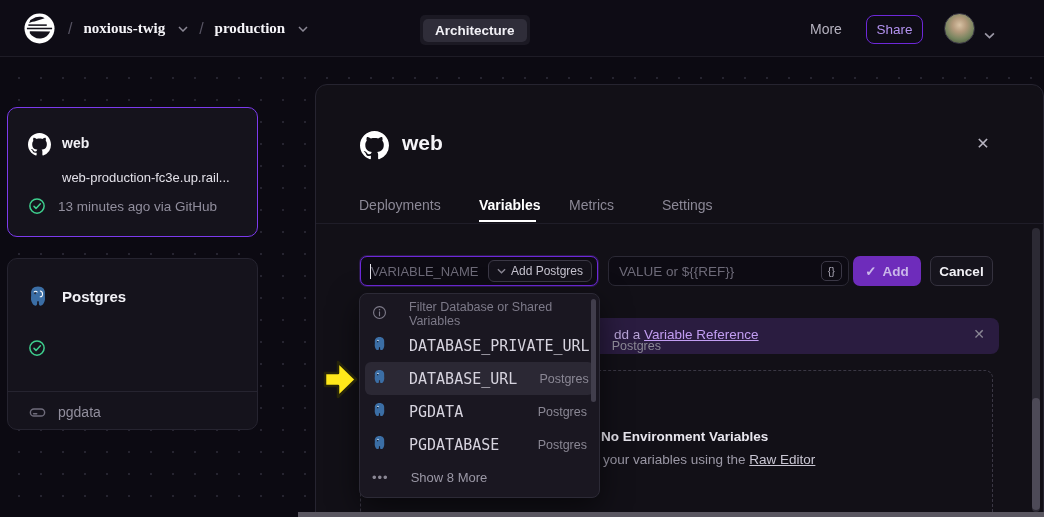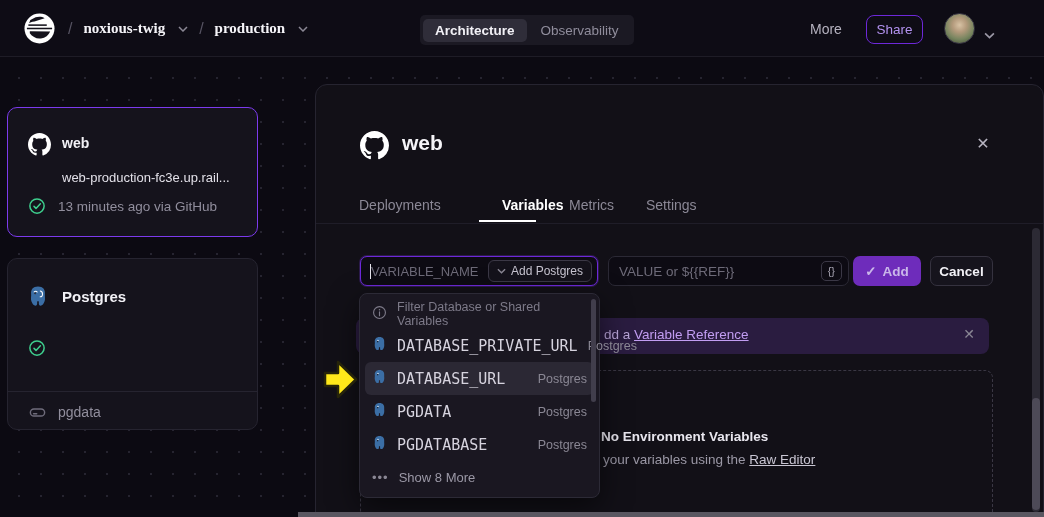--- a/index.html
+++ b/index.html
@@ -67,36 +67,36 @@
   .addref-chip { position:absolute; right:5px; top:3px; height:22px; border:1px solid #3b3846;
     border-radius:6px; display:flex; align-items:center; gap:5px; padding:0 8px;
     font-size:12px; color:#c6c3cf; background:#14121b; }
   .braces-chip { position:absolute; right:6px; top:4px; height:20px; border:1px solid #3b3846;
     border-radius:5px; padding:0 6px; font-size:11px; color:#a5a2b0; display:flex; align-items:center; }
   .btn { position:absolute; top:171px; height:30px; border-radius:7px; font-size:13.5px; font-weight:600;
     display:flex; align-items:center; justify-content:center; gap:6px; }
   .add-btn { left:537px; width:68px; background:#6e2cbb; color:#c9b6e9; }
   .cancel-btn { left:614px; width:63px; background:#16141d; border:1px solid #35323f; color:#f2f1f6; }
 
-  .banner { position:absolute; left:40px; top:233px; width:633px; height:36px;
+  .banner { position:absolute; left:50px; top:233px; width:633px; height:36px;
     background:#2a1c40; border-radius:8px; z-index:3; }
   .banner-text { position:absolute; left:248px; top:9px; font-size:13.5px; color:#b9a5d8; }
   .banner-text a { color:#c29df2; text-decoration:underline; }
   .banner-close { position:absolute; right:14px; top:8px; color:#8a8794; font-size:14px; }
 
   .empty-box { position:absolute; left:44px; top:285px; width:633px; height:160px;
     border:1px dashed #3a3744; border-radius:8px; z-index:2; }
   .empty-title { position:absolute; left:240px; top:58px; font-size:13.5px; font-weight:700; color:#e8e6ee; }
   .empty-sub { position:absolute; left:242px; top:81px; font-size:13.5px; color:#9b98a6; }
   .empty-sub a { color:#c9c6d3; text-decoration:underline; }
 
   .dropdown { position:absolute; left:43px; top:208px; width:241px; height:205px;
     background:#1a1721; border:1px solid #2c2a36; border-radius:8px; z-index:20;
     box-shadow:0 10px 30px rgba(0,0,0,.55); padding-top:4px; }
-  .dd-row { position:relative; height:33px; display:flex; align-items:center; gap:10px; padding:0 12px; }
+  .dd-row { position:relative; height:33px; display:flex; align-items:center; gap:22px; padding:0 12px; }
   .dd-row.filter { height:31px; color:#7d7a89; font-size:12.5px; }
   .dd-name { font-family:"DejaVu Sans Mono", monospace; font-size:15px; color:#d6d3de; white-space:nowrap; }
   .dd-src { margin-left:auto; font-size:12.5px; color:#8a8794; }
   .dd-row.hl { background:#2b2834; border-radius:6px; margin:0 5px; padding:0 7px; }
   .dd-more { color:#9b98a6; font-size:13px; }
   .dd-dots { color:#8a8794; font-size:13px; letter-spacing:1px; }
   .dd-scroll { position:absolute; right:3px; top:5px; width:5px; height:103px;
     background:#413e4c; border-radius:3px; }
 
   
@@ -134,21 +134,20 @@
       <span class="crumb-slash">/</span>
       <span class="crumb-name">production</span>
       <span class="chev">
         <svg width="10" height="6" viewBox="0 0 10 6">
             <path d="M1 1l4 4 4-4" stroke="currentColor" stroke-width="1.5" fill="none"></path>
           </svg>
       </span>
     </div>
     <div class="view-tabs">
       <span class="view-tab active">Architecture</span>
-      <span class="view-tab">Observability</span>
     </div>
     <span class="help">More</span>
     <span class="share-btn">Share</span>
     <span class="avatar"></span>
     <span class="avatar-chev">
       <svg width="11" height="7" viewBox="0 0 10 6">
           <path d="M1 1l4 4 4-4" stroke="currentColor" stroke-width="1.5" fill="none"></path>
         </svg>
     </span>
   </header>
@@ -203,23 +202,23 @@
   <div class="modal">
     <span class="abs" style="left:44px;top:46px;">
       <svg width="29" height="29" viewBox="0 0 16 16" fill="#ffffff">
         <path d="M8 0C3.58 0 0 3.58 0 8c0 3.54 2.29 6.53 5.47 7.59.4.07.55-.17.55-.38 0-.19-.01-.82-.01-1.49-2.01.37-2.53-.49-2.69-.94-.09-.23-.48-.94-.82-1.13-.28-.15-.68-.52-.01-.53.63-.01 1.08.58 1.23.82.72 1.21 1.87.87 2.33.66.07-.52.28-.87.51-1.07-1.78-.2-3.64-.89-3.64-3.95 0-.87.31-1.59.82-2.15-.08-.2-.36-1.02.08-2.12 0 0 .67-.21 2.2.82.64-.18 1.32-.27 2-.27.68 0 1.36.09 2 .27 1.53-1.04 2.2-.82 2.2-.82.44 1.1.16 1.92.08 2.12.51.56.82 1.27.82 2.15 0 3.07-1.87 3.75-3.65 3.95.29.25.54.73.54 1.48 0 1.07-.01 1.93-.01 2.2 0 .21.15.46.55.38A8.01 8.01 0 0 0 16 8c0-4.42-3.58-8-8-8z"></path>
       </svg>
     </span>
     <div class="modal-title">web</div>
     <span class="modal-close">✕</span>
 
     <span class="mtab" style="left:43px;">Deployments</span>
-    <span class="mtab active" style="left:163px;margin-left:23px;">Variables</span>
+    <span class="mtab active" style="left:163px;">Variables</span>
     <span class="mtab" style="left:253px;">Metrics</span>
-    <span class="mtab" style="left:330px;">Settings</span>
+    <span class="mtab" style="left:346px;">Settings</span>
     <div class="mtab-underline"></div>
     <div class="mtab-divider"></div>
 
     <div class="field name-field">
       <div class="caret"></div>
       <input style="width: 118px;" placeholder="VARIABLE_NAME">
       <span class="addref-chip">
         <svg width="9" height="6" viewBox="0 0 10 6">
             <path d="M1 1l4 4 4-4" stroke="#8a8794" stroke-width="1.5" fill="none"></path>
           </svg>

